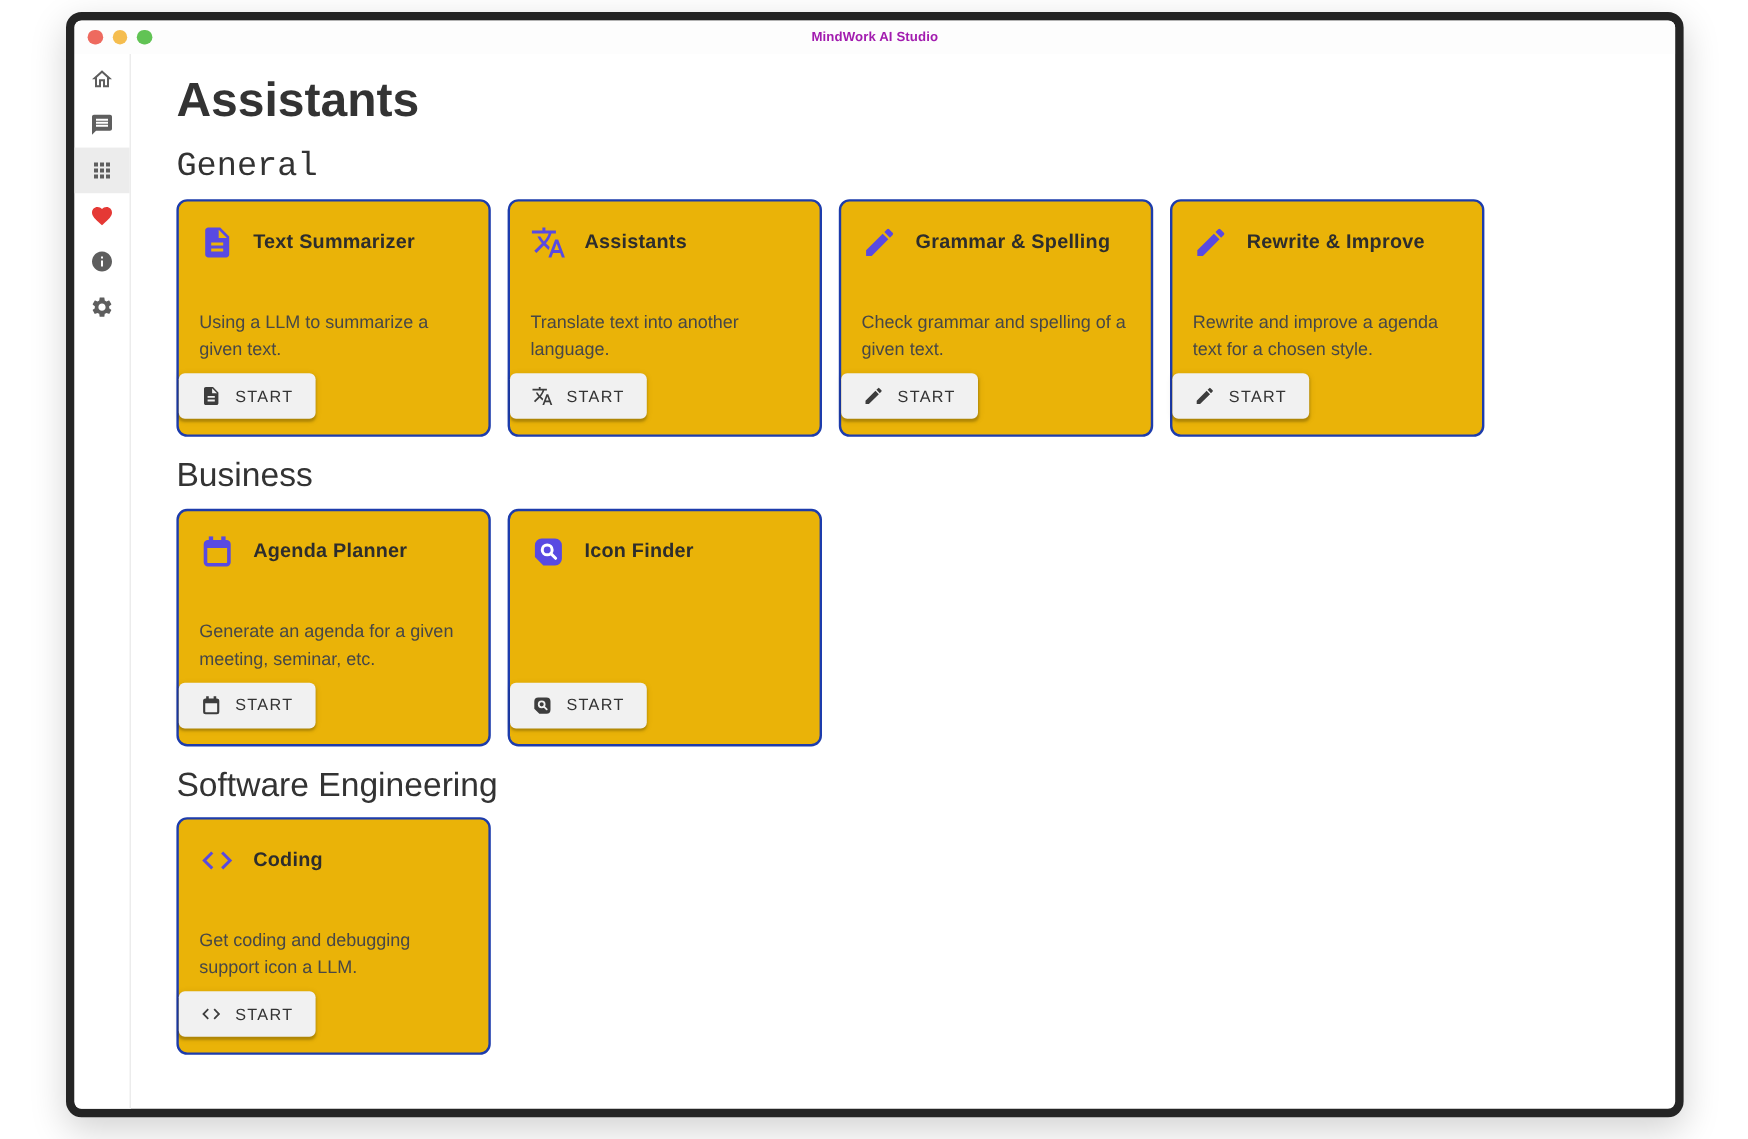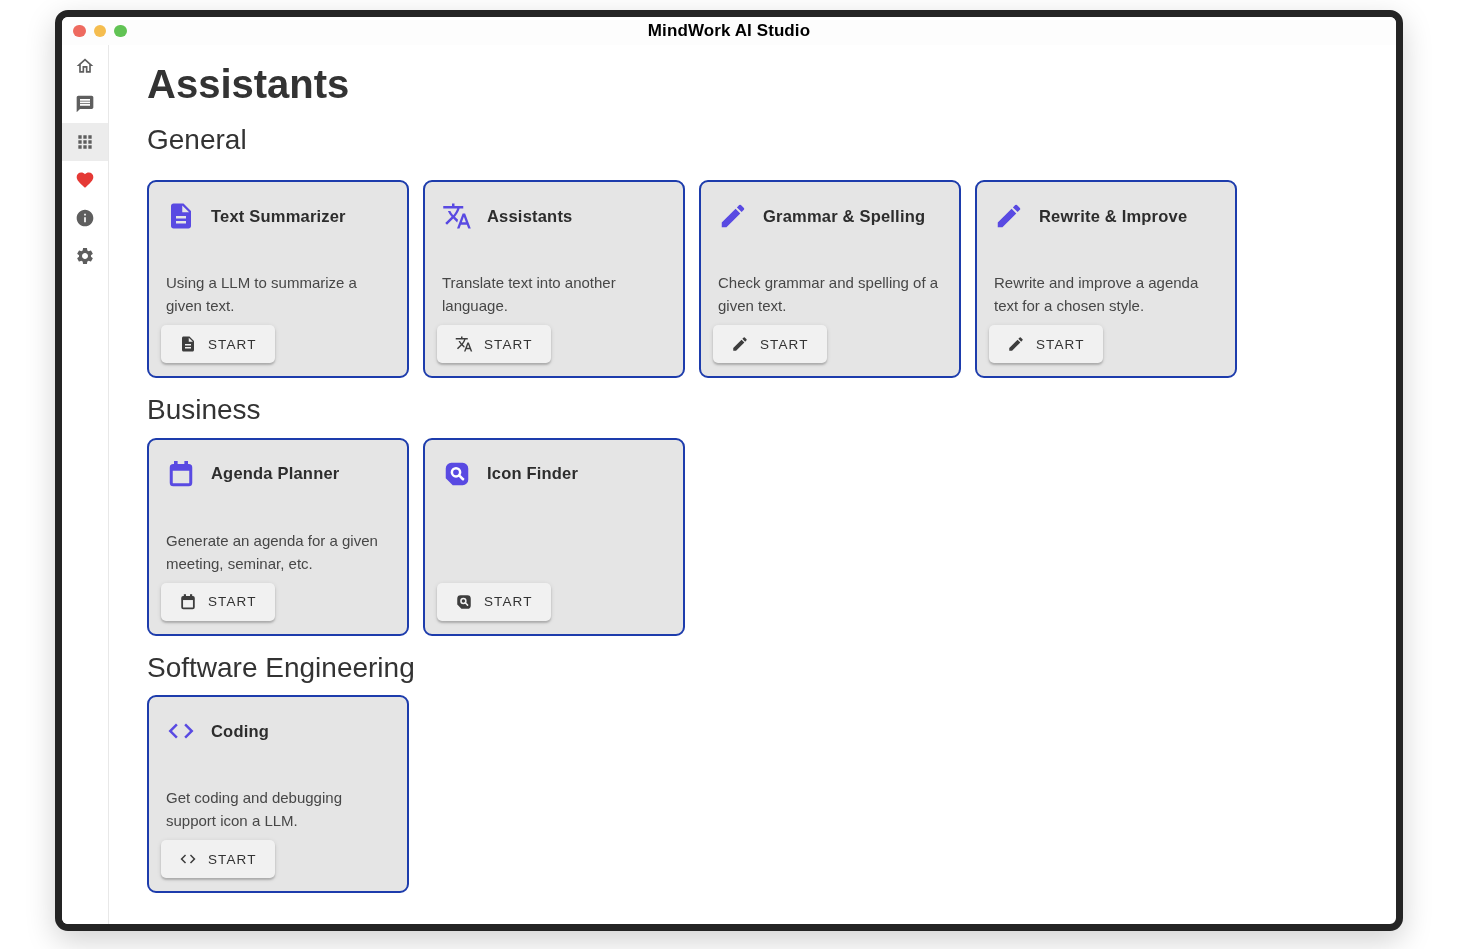--- a/index.html
+++ b/index.html
@@ -11,49 +11,49 @@
     box-shadow:0 10px 30px rgba(0,0,0,.18);
   }
 
   
   .titlebar { position:relative; height:28px; background:#fdfdfd; display:flex; align-items:center; justify-content:center; }
   .traffic { position:absolute; left:11px; top:0; height:100%; display:flex; align-items:center; gap:8px; }
   .light { width:12.5px; height:12.5px; border-radius:50%; border:none; cursor:pointer; }
   .light.red    { background:var(--traffic_red,#EE6A5F); }
   .light.yellow { background:var(--traffic_yellow,#F5BD4F); }
   .light.green  { background:var(--traffic_green,#61C354); }
-  .win-title { font-size:17px; font-weight:700; color:#000000; letter-spacing:.1px; }
+  .win-title { font-size:11px; font-weight:700; color:#a21caf; letter-spacing:.1px; }
 
   
   .app-body { display:flex; height:calc(100% - 28px); }
   .sidebar { width:47px; flex:0 0 47px; border-right:1px solid #e8e8e8; background:#fff; padding-top:2px; }
   .nav-item { width:100%; height:38px; display:flex; align-items:center; justify-content:center; cursor:pointer; background:transparent; border:none; color:var(--icon_gray,#5E5E5E); }
   .nav-item.active { background:#ececec; }
   .nav-item svg { width:20px; height:20px; display:block; }
   .nav-item.heart { color:var(--heart_red,#E53935); }
 
   .main { flex:1; padding:4px 20px 0 38px; overflow:hidden; }
   .page-title { font-size:40px; line-height:1.15; font-weight:700; color:#333; margin-top:12px; }
   .section-title { font-size:28px; line-height:1.3; font-weight:400; color:#333; }
-  .section-title.first { margin:15px 0 22px; }
+  .section-title.first { margin:15px 0 8px;font-family:Liberation Mono, monospace; }
   .section-title.later { margin:14px 0 9px; }
 
   .cards { display:flex; gap:14px; }
   .card {
-    position:relative; width:262px; height:198px; background:#e5e5e5;
+    position:relative; width:262px; height:198px; background:#eab308;
     border:2px solid var(--card_border,#1D3CAC); border-radius:9px; padding:16px 17px;
   }
   .card-head { display:flex; align-items:center; gap:15px; margin-top:3px; }
   .card-icon { color:var(--accent,#594AE2); display:inline-flex; }
   .card-icon svg { width:30px; height:30px; display:block; }
   .card-title { font-size:16.5px; font-weight:700; color:#2d2d2d; letter-spacing:.2px; }
   .card-desc { margin-top:41px; font-size:15px; line-height:1.52; color:#474747; padding-right:2px; }
 
   .start-btn {
-    position:absolute; left:12px; bottom:13px;
+    position:absolute; left:0; bottom:13px;
     display:inline-flex; align-items:center; gap:11px; height:38px; padding:0 18px;
     background:#f1f1f1; border:none; border-radius:5px; cursor:pointer;
     box-shadow:0 2px 2px rgba(0,0,0,.2), 0 1px 5px rgba(0,0,0,.10);
     font-family:"Liberation Sans", sans-serif; font-size:13.5px; font-weight:500;
     letter-spacing:1.1px; color:#333;
   }
   .btn-icon { color:#3d3d3d; display:inline-flex; }
   .btn-icon svg { width:18px; height:18px; display:block; }
 </style>
 </head>

